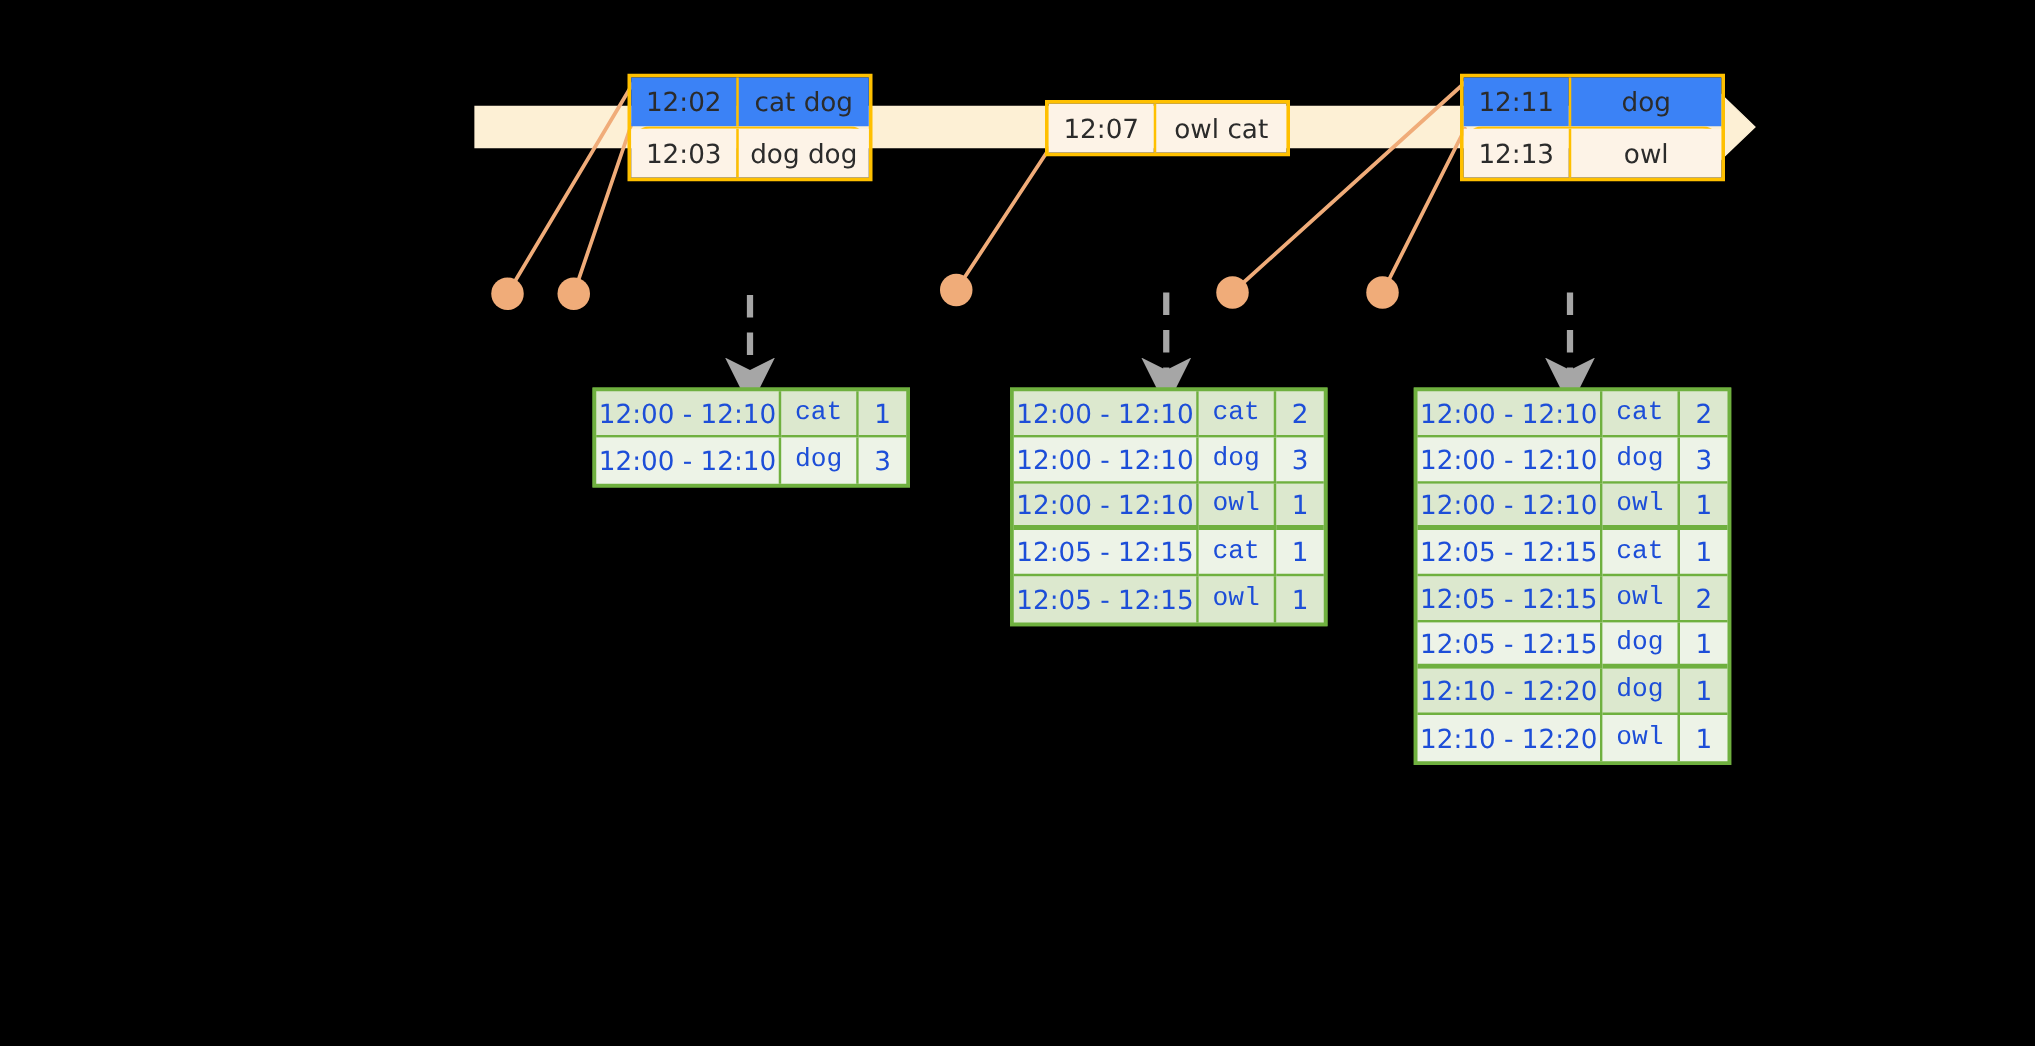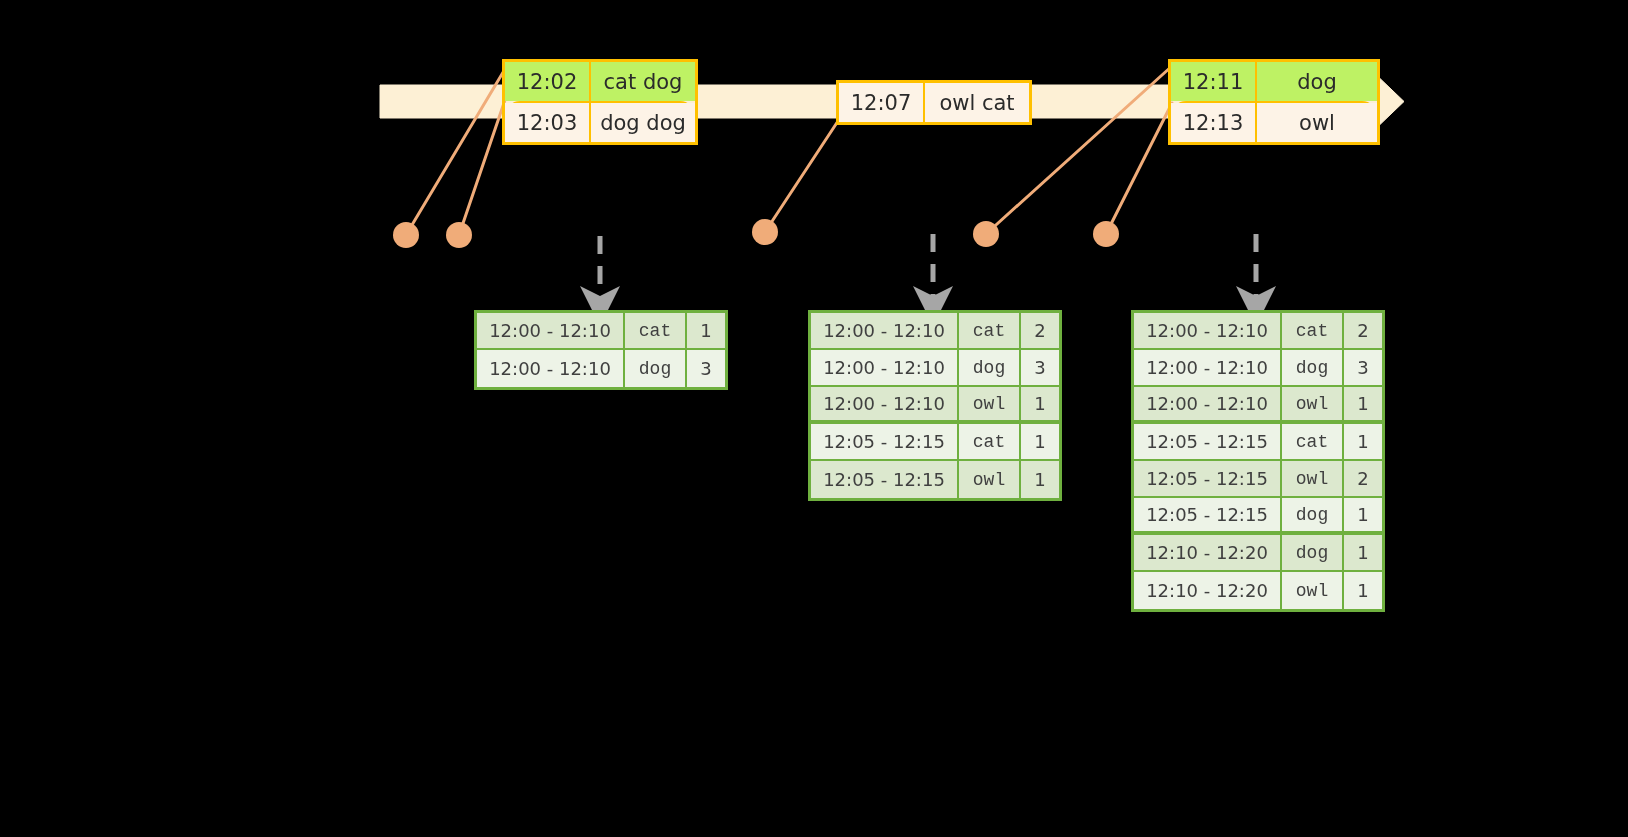--- a/index.html
+++ b/index.html
@@ -45,43 +45,43 @@
   .ev-cell {
     display: flex;
     align-items: center;
     justify-content: center;
     font-size: 21px;
     color: #2b2b2b;
     box-sizing: border-box;
   }
   .ev-time  { width: 84px; }
   .ev-words { flex: 1; border-left: 2px solid #FFC000; }
-  .tint-a .ev-cell { background: #bef264; }
+  .tint-a .ev-cell { background: #3b82f6; }
   .tint-b .ev-cell { background: #FDF3E7; }
 
   
   .result-table {
     position: absolute;
     border: 3px solid #6FB03F;
     box-sizing: border-box;
     display: flex;
     flex-direction: column;
     background: #6FB03F;
   }
   .rt-row {
     display: flex;
     flex-direction: row;
     height: 37px;
   }
   .rt-cell {
     display: flex;
     align-items: center;
     justify-content: center;
-    font-size: 18px;
-    color: #404040;
+    font-size: 21px;
+    color: #1d4ed8;
     box-sizing: border-box;
     border-right: 2px solid #6FB03F;
     border-bottom: 2px solid #6FB03F;
   }
   .rt-cell:last-child { border-right: none; }
   .rt-row:last-child .rt-cell { border-bottom: none; }
   .rt-win { width: 148px; }
   .rt-key { width: 62px; font-family: Liberation Mono, monospace; }
   .rt-cnt { width: 38px; }
   .shade-dark  .rt-cell { background: #DCE8CE; }

